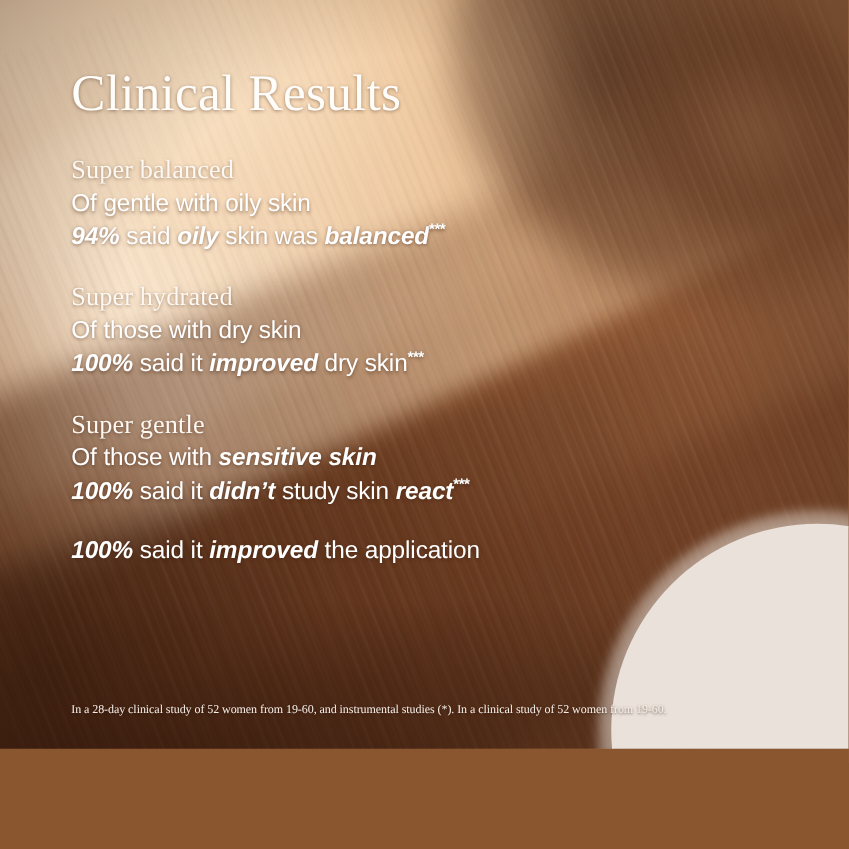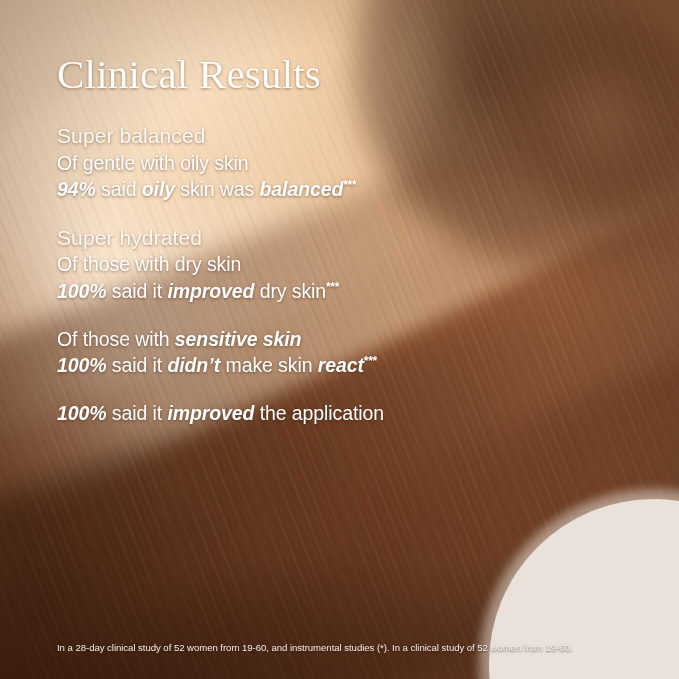--- a/index.html
+++ b/index.html
@@ -2,21 +2,21 @@
 <html><head>
 <meta charset="utf-8">
 <style>
   html,body{margin:0;padding:0;}
   body{
     width:679px;height:679px;overflow:hidden;
     font-family:"Liberation Sans",sans-serif;
     background:#8a5630;
   }
   .card{
-    position:relative;width:679px;height:679px;overflow:hidden;
+    position:relative;width:679px;height:599px;overflow:hidden;
     background:#9a6238;
   }
 
   
   .bg{position:absolute;inset:0;}
   .bg i{position:absolute;display:block;}
 
   .l-base{
     inset:0;
     background:
@@ -141,39 +141,39 @@
     position:absolute;left:57px;top:53px;
     font-family:"Liberation Serif",serif;
     font-size:41px;line-height:1.05;font-weight:400;
     color:#fffdf9;letter-spacing:.2px;
     text-shadow:0 1px 3px rgba(60,26,10,.45);
   }
   .blocks{position:absolute;left:57px;top:122px;right:40px;}
   .block{margin-bottom:21px;}
   .block:last-child{margin-bottom:0;}
   .b-head{
-    font-family:Liberation Sans, sans-serif;
+    font-family:Liberation Serif, serif;
     font-size:21px;line-height:1.32;font-weight:400;
     color:#fdf8f2;letter-spacing:.1px;
     text-shadow:0 1px 3px rgba(60,26,10,.45);
   }
   .b-line{
     font-family:"Liberation Sans",sans-serif;
     font-size:19.5px;line-height:1.36;font-weight:400;
     color:#ffffff;letter-spacing:-.1px;
     text-shadow:0 1px 3px rgba(60,26,10,.5);
   }
   .b-line b{font-weight:700;font-style:italic;}
   .b-line sup{
     font-size:.62em;font-weight:700;
     vertical-align:super;line-height:0;letter-spacing:-.4px;
   }
   .footnote{
     position:absolute;left:57px;right:22px;bottom:24px;
-    font-family:Liberation Sans, sans-serif;
+    font-family:Liberation Serif, serif;
     font-size:9.6px;line-height:1.32;font-weight:400;
     color:#f6efe9;letter-spacing:-.05px;
     text-shadow:0 1px 2px rgba(50,22,8,.65);
   }
 </style>
 </head>
 <body>
 
 <div class="card">
 
@@ -202,22 +202,23 @@
           <div class="b-head">Super balanced</div>
           <div class="b-line"><span>Of gentle with oily skin</span></div>
           <div class="b-line"><b>94%</b><span> said </span><b>oily</b><span> skin was </span><b>balanced</b><sup>***</sup></div>
         </div>
         <div class="block">
           <div class="b-head">Super hydrated</div>
           <div class="b-line"><span>Of those with dry skin</span></div>
           <div class="b-line"><b>100%</b><span> said it </span><b>improved</b><span> dry skin</span><sup>***</sup></div>
         </div>
         <div class="block">
+          <div class="b-head">Super gentle</div>
           <div class="b-line"><span>Of those with </span><b>sensitive skin</b></div>
-          <div class="b-line"><b>100%</b><span> said it </span><b>didn’t</b><span> make skin </span><b>react</b><sup>***</sup></div>
+          <div class="b-line"><b>100%</b><span> said it </span><b>didn’t</b><span> study skin </span><b>react</b><sup>***</sup></div>
         </div>
         <div class="block">
         </div>
         <div class="block">
           <div class="b-line"><b>100%</b><span> said it </span><b>improved</b><span> the application</span></div>
         </div>
       </div>
 
     <div class="footnote">
       <div>In a 28-day clinical study of 52 women from 19-60, and instrumental studies (*). In a clinical study of 52 women from 19-60.</div>

